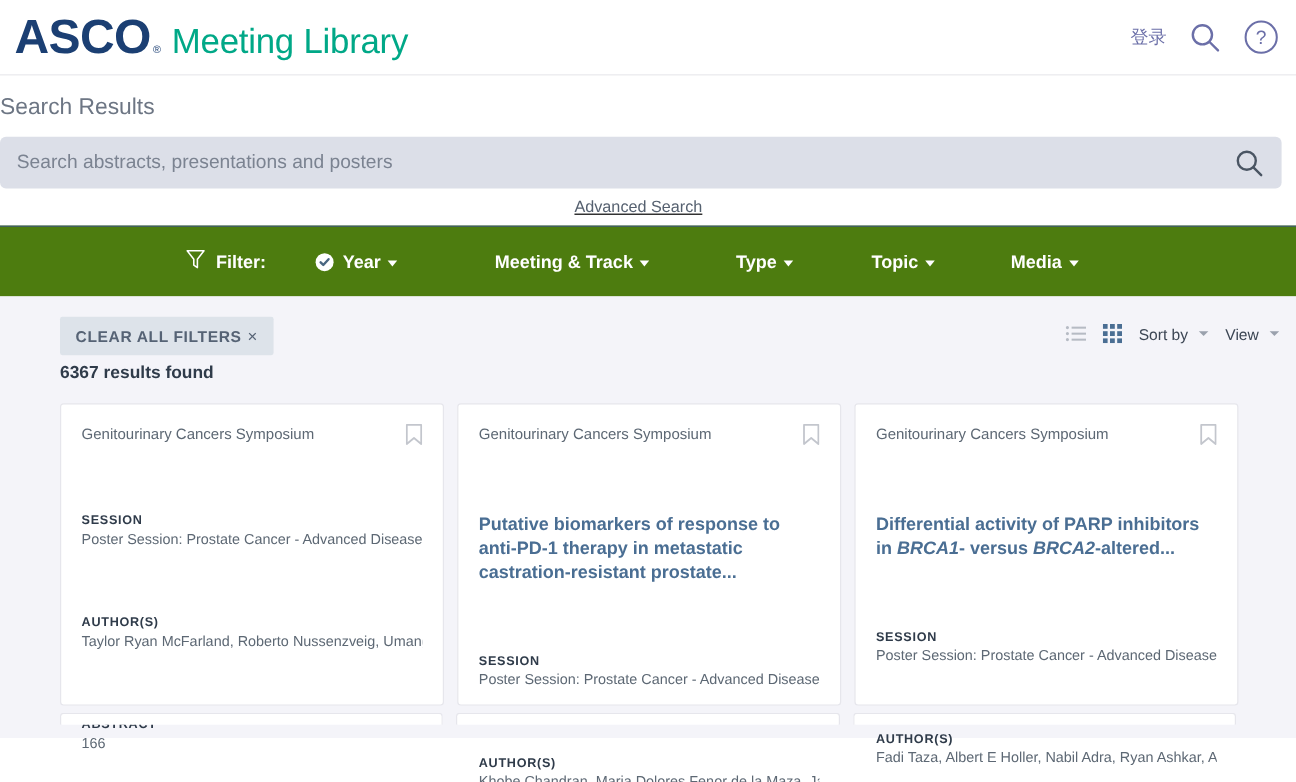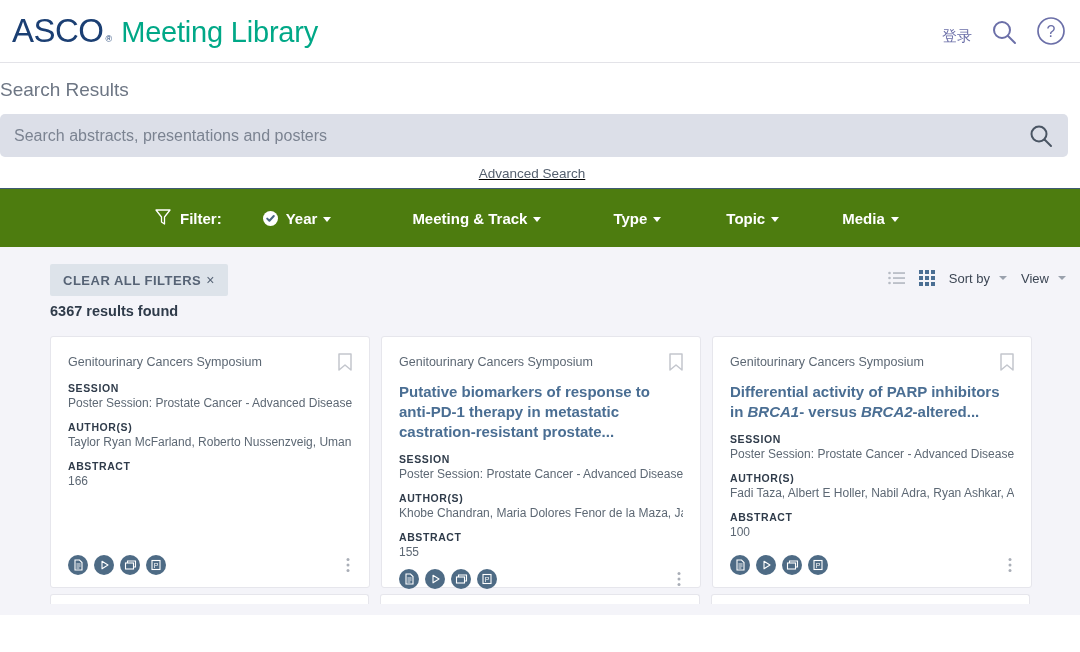--- a/index.html
+++ b/index.html
@@ -14,29 +14,29 @@
   .site-header {
     height: 63px;
     background: #ffffff;
     border-bottom: 1px solid #e3e3e8;
     display: flex;
     align-items: center;
     padding: 0 14px 0 12px;
   }
   .logo { display: flex; align-items: baseline; gap: 9px; }
   .logo-asco {
-    font-size: 33px; font-weight: normal; letter-spacing: -0.5px;
+    font-size: 40px; font-weight: bold; letter-spacing: -0.5px;
     color: #1b3f73;
   }
   .logo-reg { font-size: 9px; color: #1b3f73; vertical-align: super; margin-left: -7px;}
   .logo-sub {
     font-size: 29px; color: #00a887; letter-spacing: -0.2px;
   }
   .header-right {
-    margin-left: auto; display: flex; align-items: flex-end; gap: 18px;
+    margin-left: auto; display: flex; align-items: center; gap: 18px;
   }
   .login-link {
     font-size: 15px; color: #6b6fa8; text-decoration: none; cursor: pointer;
   }
   .hicon { cursor: pointer; line-height: 0; }
 
   
   .search-panel { background: #ffffff; padding: 16px 12px 6px 0; }
   .search-title {
     font-size: 19px; color: #6d7684; font-weight: normal; margin-bottom: 13px;
@@ -114,21 +114,21 @@
   }
   .icon-btn { cursor: pointer; line-height: 0; }
 
   
   .cards {
     display: flex; gap: 11px; margin-top: 17px; padding: 0 38px;
   }
   .card {
     width: 320px; background: #ffffff; border: 1px solid #e6e6ec;
     border-radius: 3px; padding: 17px 17px 12px 17px;
-    display: flex; flex-direction: column; height: 252px;
+    display: flex; flex-direction: column; height: 252px; gap: 46px;
   }
   .card-top { display: flex; align-items: flex-start; }
   .card-meeting {
     font-size: 12.5px; color: #5d6874; flex: 1; line-height: 1.3;
   }
   .bookmark-ico { cursor: pointer; line-height: 0; margin-top: -1px;}
   .card-title {
     font-size: 15px; font-weight: bold; color: #4a6e93;
     line-height: 1.34; margin-top: 11px; cursor: pointer;
   }

